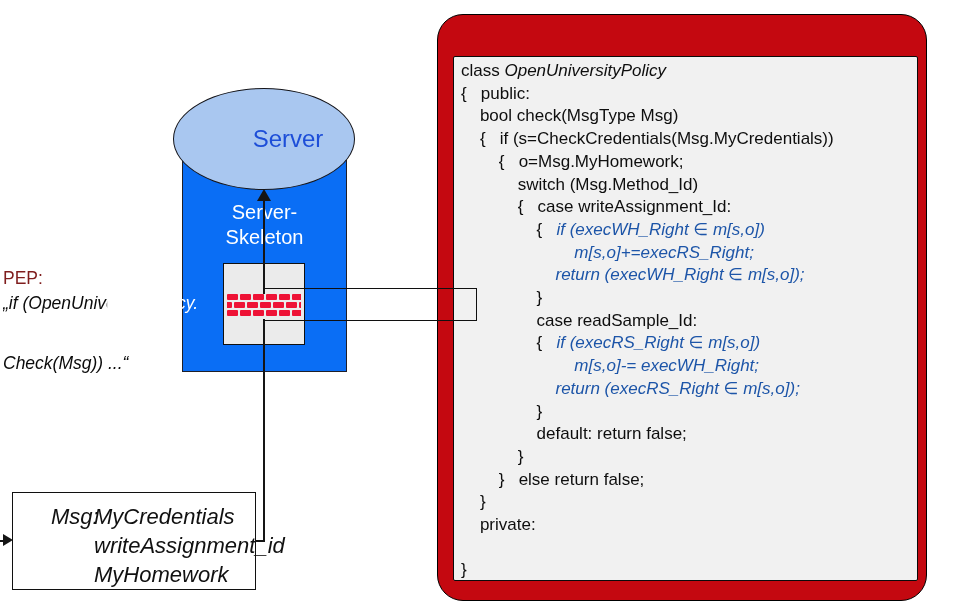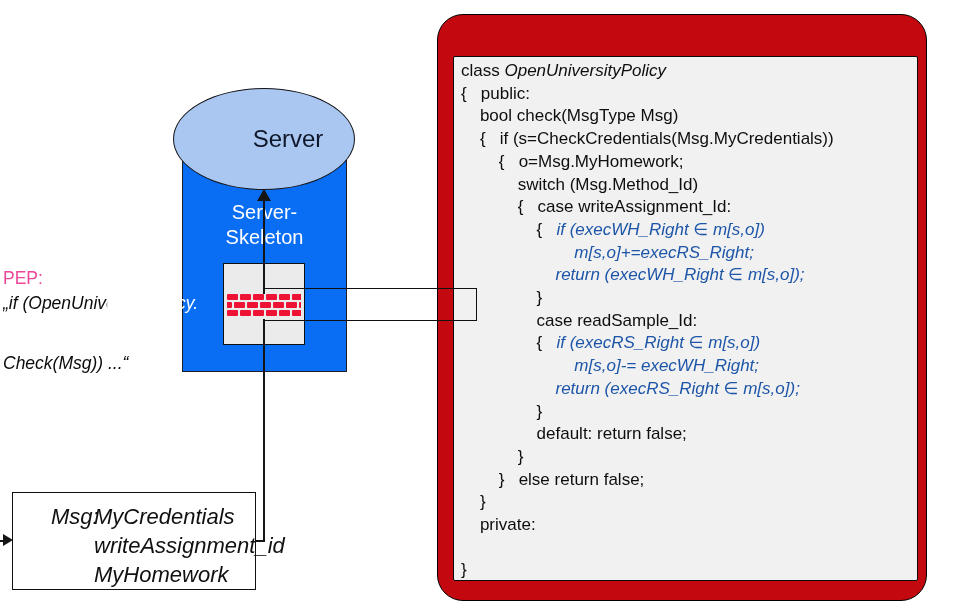--- a/index.html
+++ b/index.html
@@ -10,21 +10,21 @@
   
   .server-rect{
     position:absolute;left:182px;top:160px;width:165px;height:212px;
     background:var(--server-blue);border:1.5px solid #1f1f28;box-sizing:border-box;z-index:2;
   }
   .server-ellipse{
     position:absolute;left:173px;top:88px;width:182px;height:102px;border-radius:50%;
     background:var(--ellipse-blue);border:1.5px solid #15151a;box-sizing:border-box;z-index:3;
     display:flex;align-items:center;justify-content:center;
   }
-  .server-ellipse span{font-size:24px;color:#0f172a;margin-left:48px;}
+  .server-ellipse span{font-size:24px;color:#1d4ed8;margin-left:48px;}
   .skeleton-label{
     position:absolute;left:182px;top:200px;width:165px;text-align:center;z-index:4;
     color:#fff;font-size:20px;line-height:25px;
   }
   .fw-box{
     position:absolute;left:223px;top:263px;width:82px;height:82px;background:#ebebeb;
     border:1.5px solid #101010;box-sizing:border-box;z-index:4;
   }
   .fw-bricks{
     position:absolute;left:227px;top:294px;width:74px;height:25px;overflow:hidden;
@@ -42,21 +42,21 @@
     border-left:7px solid transparent;border-right:7px solid transparent;border-bottom:12px solid #151515;
   }
   .bend-h{position:absolute;left:255px;top:540px;width:10px;height:2px;background:#151515;z-index:5;}
   .in-line{position:absolute;left:0;top:540px;width:5px;height:2px;background:#151515;z-index:5;}
   .arrow-right{
     position:absolute;left:3px;top:534px;width:0;height:0;z-index:5;
     border-top:6.5px solid transparent;border-bottom:6.5px solid transparent;border-left:10px solid #151515;
   }
   
   .pep-block{position:absolute;left:3px;top:266px;width:280px;z-index:6;font-size:17.5px;line-height:25px;}
-  .pep-label{font-style:normal;color:#ec4899;}
+  .pep-label{font-style:normal;color:#7f1d1d;}
   .pep-line-wrap{position:relative;height:25px;width:270px;}
   .pep-line-wrap span{position:absolute;left:0;top:0;white-space:pre;font-style:italic;}
   .pep-clip-black{color:#0b0b0b;clip-path:inset(0 91px 0 0);}
   .pep-clip-white{color:#ffffff;clip-path:inset(0 0 0 179px);}
   .pep-line2{font-style:italic;color:#0b0b0b;margin-top:35px;}
   
   .msg-box{
     position:absolute;left:12px;top:492px;width:244px;height:98px;background:#fff;
     border:1.5px solid #101010;box-sizing:border-box;z-index:4;
     display:flex;padding-top:9px;font-style:italic;font-size:22px;line-height:29px;padding-left:28px;

